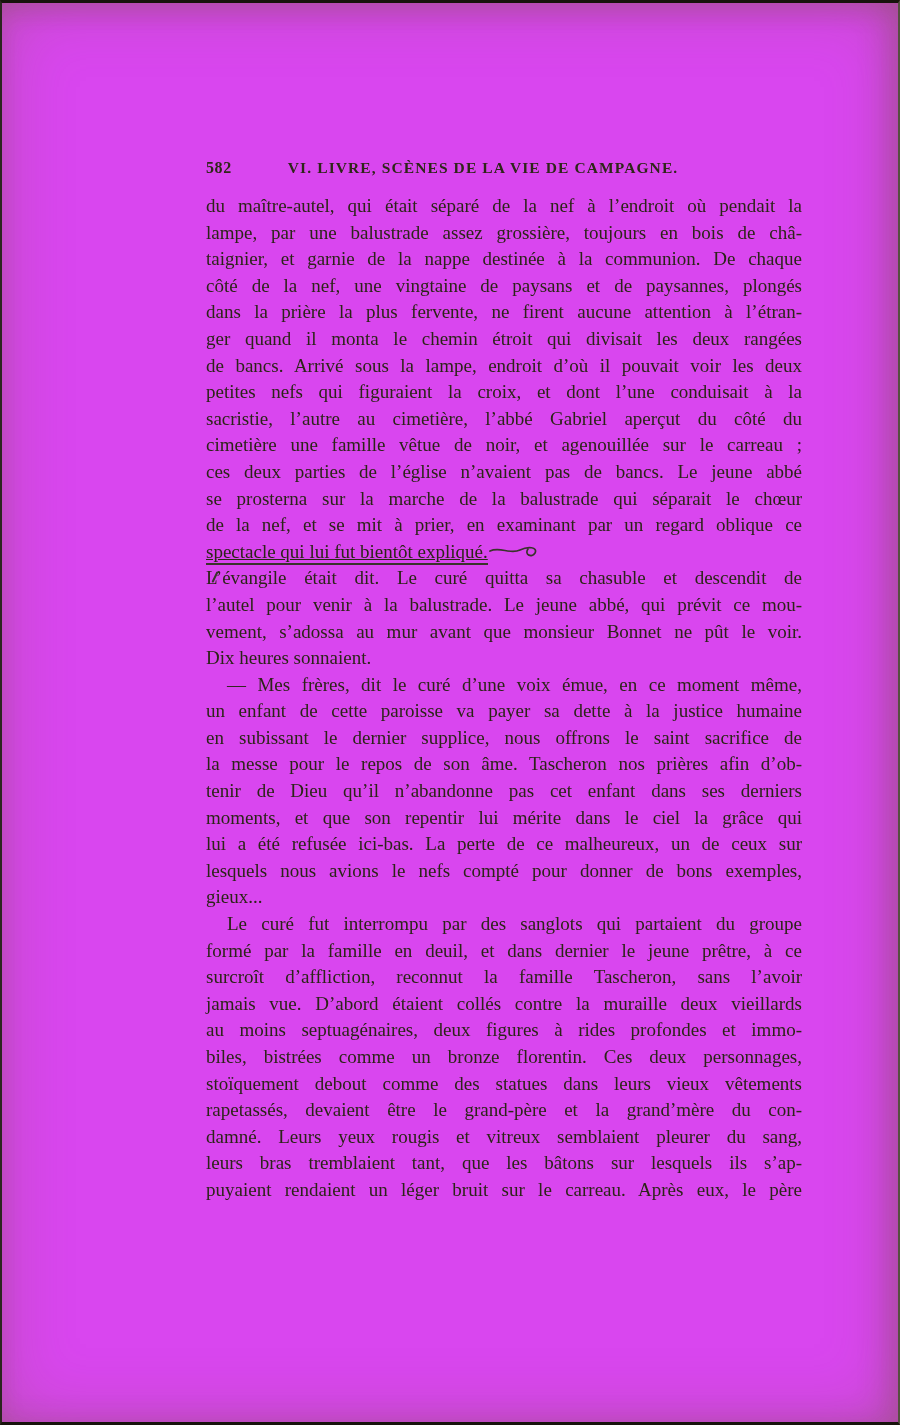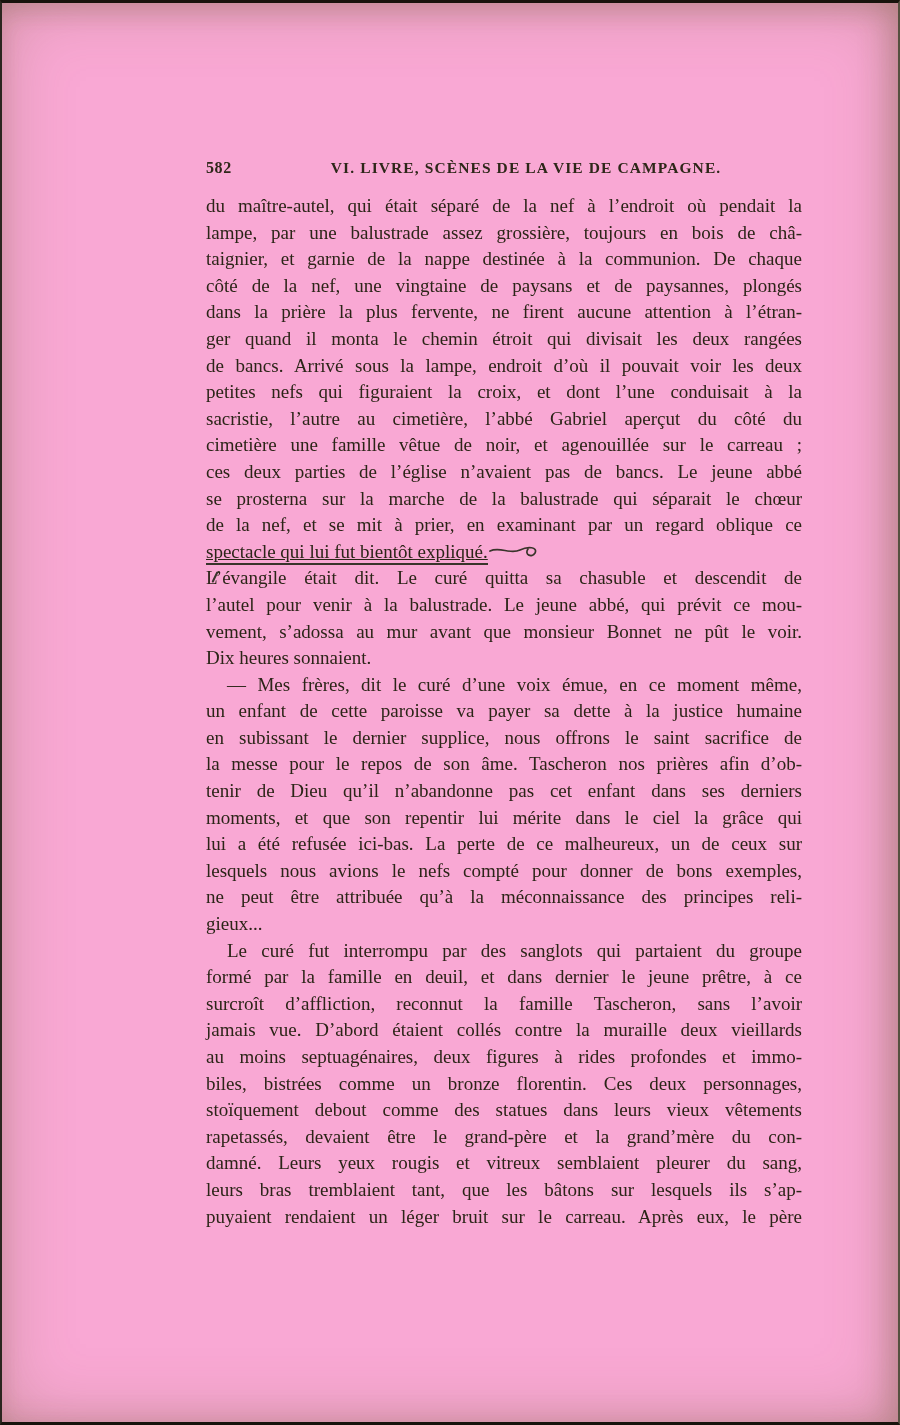--- a/index.html
+++ b/index.html
@@ -6,40 +6,40 @@
   body {
     width: 900px; height: 1425px;
     background: #d9d1ac;
     font-family: "Liberation Serif", "DejaVu Serif", serif;
     color: #2c2518;
     overflow: hidden;
     position: relative;
   }
   .page {
     position: absolute; inset: 0;
-    background: #f9a8d4;
+    background: #d946ef;
     border-top: 3px solid #17130c;
     border-bottom: 3px solid #17130c;
     border-left: 2px solid #2a261e;
     border-right: 2px solid #55503f;
     box-sizing: border-box;
     box-shadow: inset 0 0 70px rgba(116, 96, 52, 0.30),
                 inset -14px 0 28px rgba(100, 84, 46, 0.18),
                 inset 0 10px 22px rgba(100, 84, 46, 0.14);
   }
   .running-header {
     position: absolute;
     left: 204px; top: 156px; width: 596px;
     display: flex; align-items: baseline;
     font-size: 16px; font-weight: 700;
     letter-spacing: 0.6px;
     color: #2e2719;
   }
   .pagenum { margin-right: 56px; }
-  .header-title { letter-spacing: 1.1px; font-size: 15.5px; margin-left: 43px; }
+  .header-title { letter-spacing: 1.1px; font-size: 15.5px; }
 
   .text-block {
     position: absolute;
     left: 204px; top: 190px; width: 596px;
     font-size: 19px;
     line-height: 26.6px;
     color: #2c2518;
   }
   .line {
     white-space: nowrap;
@@ -118,21 +118,20 @@
 
     <div class="para indent left-last">
         <div class="line">— Mes frères, dit le curé d’une voix émue, en ce moment même,</div>
         <div class="line">un enfant de cette paroisse va payer sa dette à la justice humaine</div>
         <div class="line">en subissant le dernier supplice, nous offrons le saint sacrifice de</div>
         <div class="line">la messe pour le repos de son âme. Tascheron nos prières afin d’ob-</div>
         <div class="line">tenir de Dieu qu’il n’abandonne pas cet enfant dans ses derniers</div>
         <div class="line">moments, et que son repentir lui mérite dans le ciel la grâce qui</div>
         <div class="line">lui a été refusée ici-bas. La perte de ce malheureux, un de ceux sur</div>
         <div class="line">lesquels nous avions le nefs compté pour donner de bons exemples,</div>
-        <div class="line">ne peut être attribuée qu’à la méconnaissance des principes reli-</div>
         <div class="line">gieux...</div>
       </div>
 
     <div class="para indent">
         <div class="line">Le curé fut interrompu par des sanglots qui partaient du groupe</div>
         <div class="line">formé par la famille en deuil, et dans dernier le jeune prêtre, à ce</div>
         <div class="line">surcroît d’affliction, reconnut la famille Tascheron, sans l’avoir</div>
         <div class="line">jamais vue. D’abord étaient collés contre la muraille deux vieillards</div>
         <div class="line">au moins septuagénaires, deux figures à rides profondes et immo-</div>
         <div class="line">biles, bistrées comme un bronze florentin. Ces deux personnages,</div>

